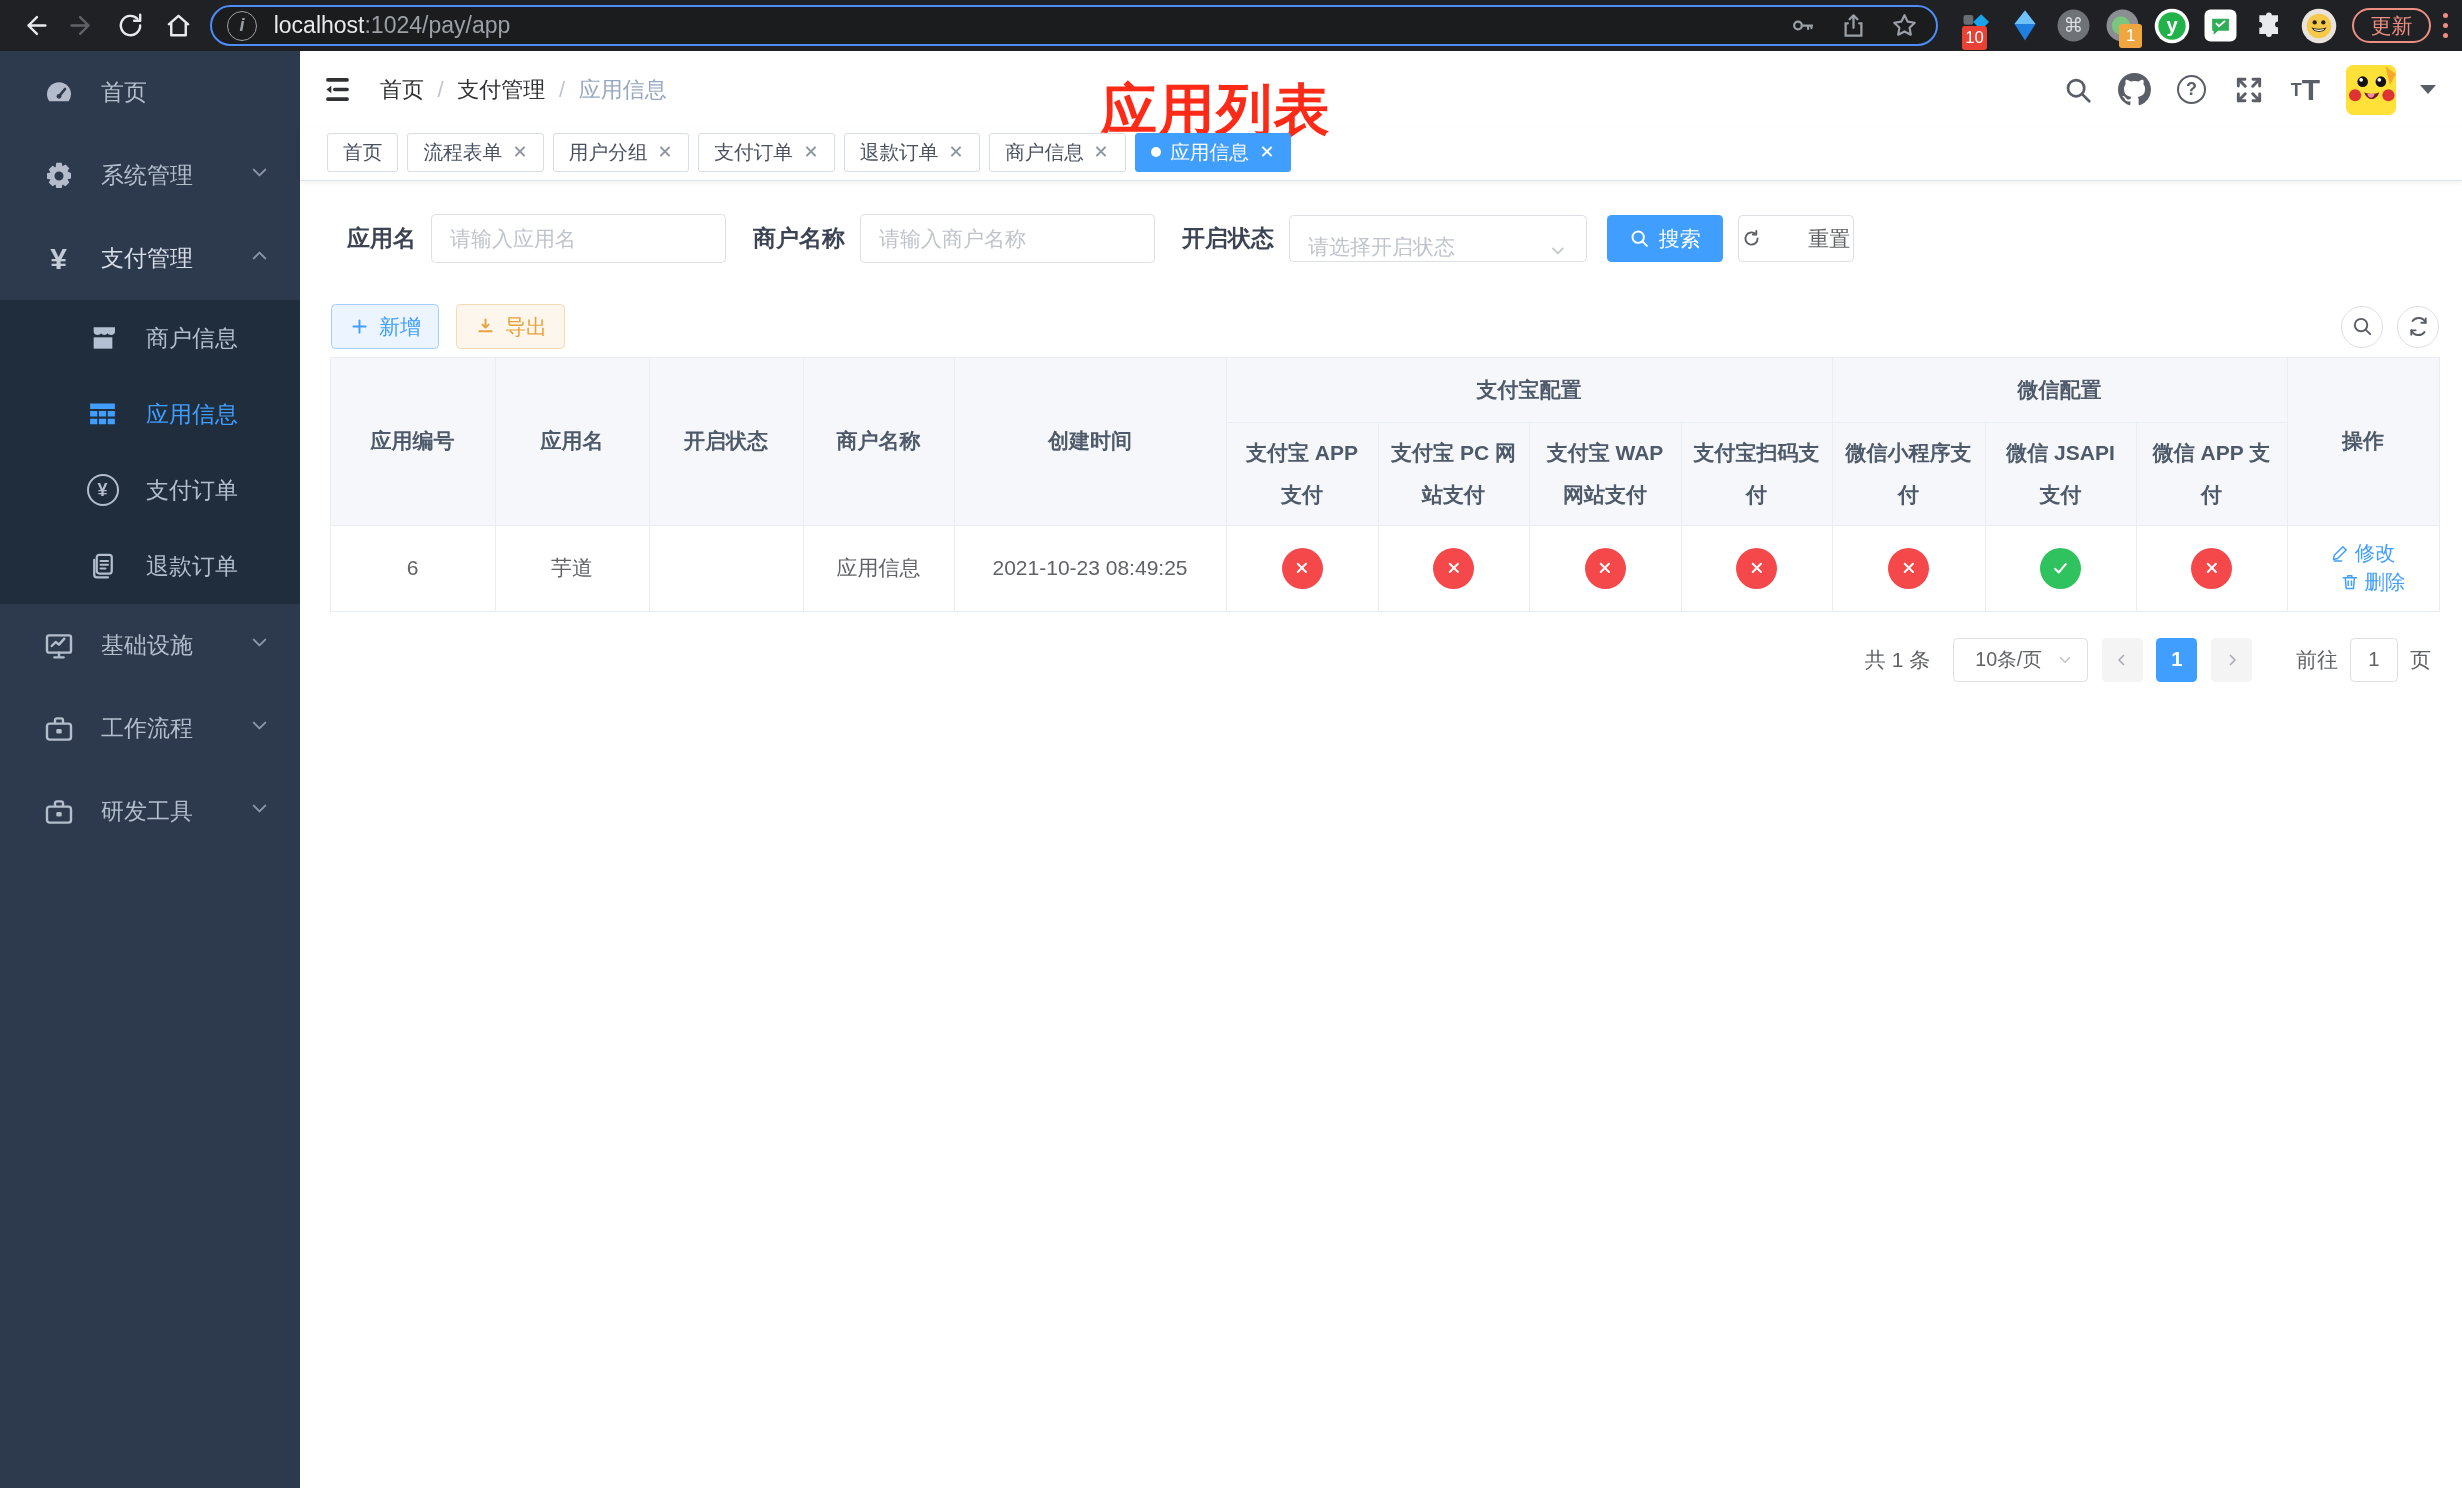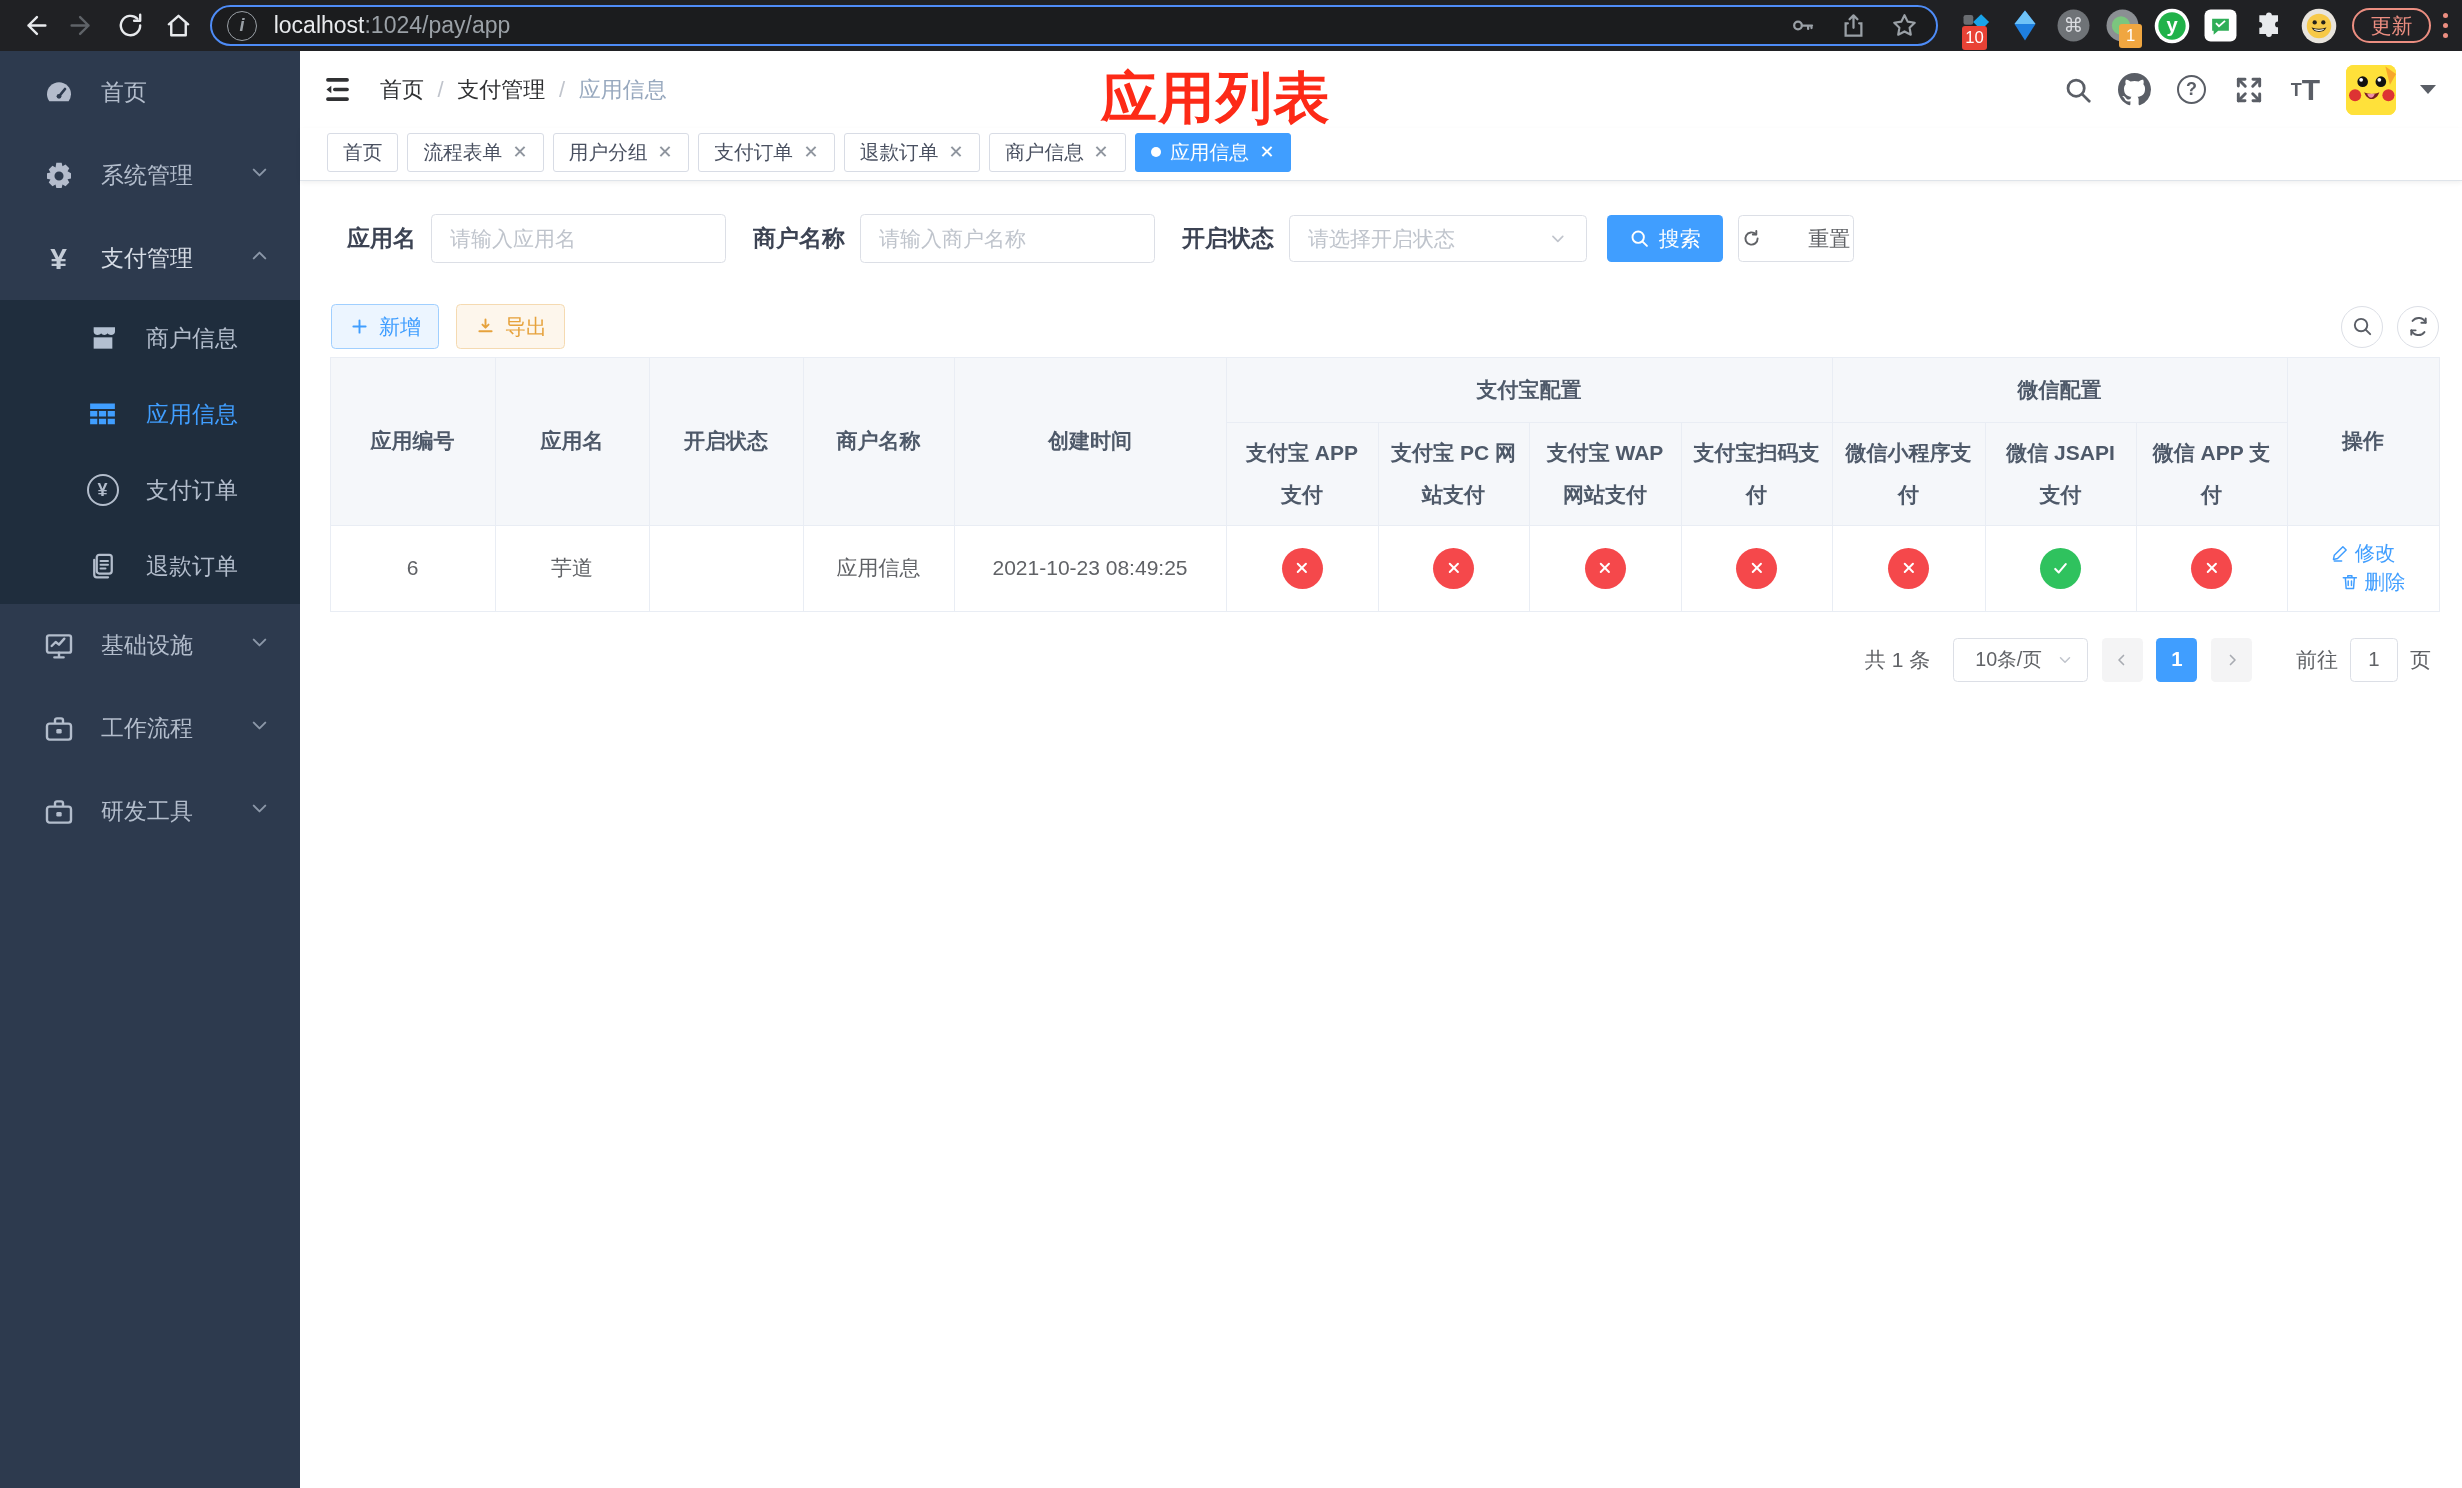--- a/index.html
+++ b/index.html
@@ -51,21 +51,21 @@
 
   .main { flex:1; position:relative; background:#fff; display:flex; flex-direction:column; }
 
   
   .navbar { height:77px; position:relative; display:flex; align-items:center; }
   .hamburger { position:absolute; left:21px; top:22px; width:33px; height:33px; cursor:pointer; }
   .breadcrumb { position:absolute; left:80px; display:flex; align-items:center; font-size:22px; }
   .bc-item { color:#303133; font-weight:500; }
   .bc-sep { color:#c0c4cc; margin:0 13.6px; font-weight:normal; }
   .bc-item.current { color:#97a8be; font-weight:normal; }
-  .annotation { position:absolute; left:801px; top:10px; font-size:56px; font-weight:900; color:#fd2a17;
+  .annotation { position:absolute; left:801px; top:22px; font-size:56px; font-weight:900; color:#fd2a17;
     letter-spacing:1.5px; }
   .nav-icons { position:absolute; right:26px; display:flex; align-items:center; gap:24px; }
   .nav-icons .hic { width:33px; height:33px; display:flex; align-items:center; justify-content:center; cursor:pointer;}
   .q-circle { width:29px; height:29px; border:2.3px solid #5a5e66; border-radius:50%; display:flex; align-items:center;
     justify-content:center; font-size:18px; font-weight:bold; color:#5a5e66; }
   .tt { font-weight:bold; color:#5a5e66; display:flex; align-items:flex-end; line-height:1;}
   .tt .t-small{ font-size:18px;} .tt .t-big{ font-size:30px;}
   .avatar-pika { width:50px; height:50px; border-radius:7.6px; background:#ffe13a; overflow:hidden; cursor:pointer;}
   .caret-down { width:0; height:0; border-left:8.3px solid transparent; border-right:8.3px solid transparent;
     border-top:9.8px solid #5a5e66; cursor:pointer;}
@@ -85,21 +85,21 @@
 
   
   .content { flex:1; position:relative; }
   .filters { display:flex; align-items:center; margin:33px 0 0 47px; }
   .f-label { font-size:23px; font-weight:bold; color:#3c4353; white-space:nowrap; }
   .f-input { width:295px; height:49px; border:1.5px solid #dcdfe6; border-radius:4.5px; margin-left:15px;
     font-size:21px; padding:0 18px; color:#606266; outline:none; background:#fff;}
   .f-input::placeholder { color:#bfc4cc; }
   .gap-lg { margin-left:27px; }
   .f-select { width:298px; height:47px; border:1.5px solid #dcdfe6; border-radius:4.5px; margin-left:15px;
-    display:flex; align-items:center; padding:0 18px; cursor:pointer; }
+    display:flex; align-items:flex-end; padding:0 18px; cursor:pointer; }
   .f-select .sel-text { font-size:21px; color:#bfc4cc; flex:1; }
   .btn { height:47px; border-radius:4.5px; display:inline-flex; align-items:center; justify-content:center;
     font-size:21px; cursor:pointer; gap:9px; border:1.5px solid transparent; }
   .btn-search { width:116px; background:#409eff; color:#fff; margin-left:19.7px; }
   .btn-reset { width:116px; background:#fff; color:#606266; border-color:#dcdfe6; margin-left:15px;gap:46px; }
 
   .toolbar { display:flex; align-items:center; margin:41px 23px 0 31px; }
   .btn-add { width:108px; height:45px; background:#ecf5ff; border-color:#a0cfff; color:#409eff; }
   .btn-export { width:109px; height:45px; background:#fdf6ec; border-color:#f5dab1; color:#e6a23c; margin-left:17.4px; }
   .circle-btn { width:42px; height:42px; border-radius:50%; border:1.5px solid #dcdfe6; background:#fff;

